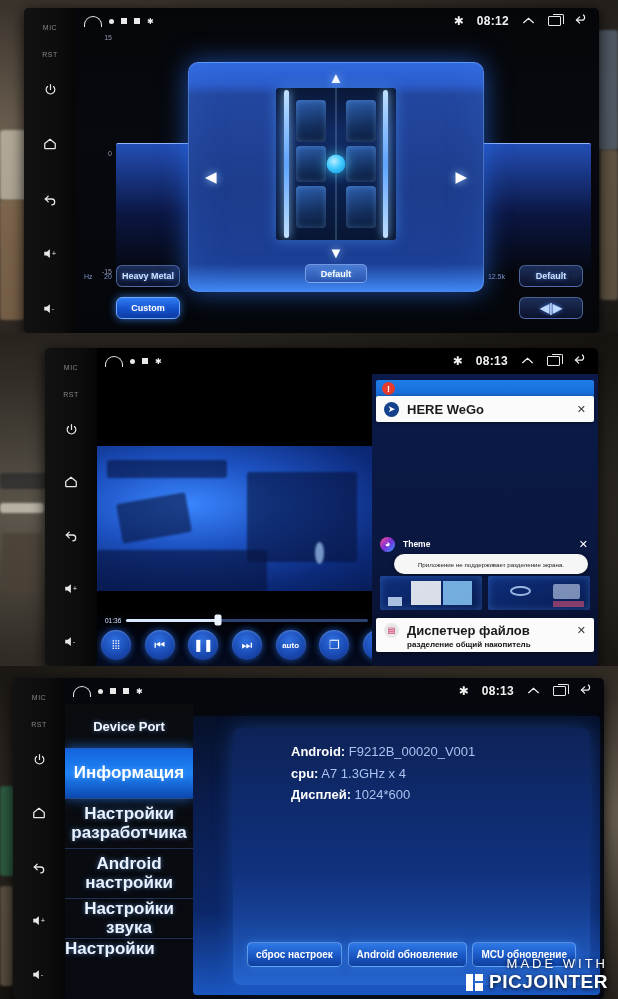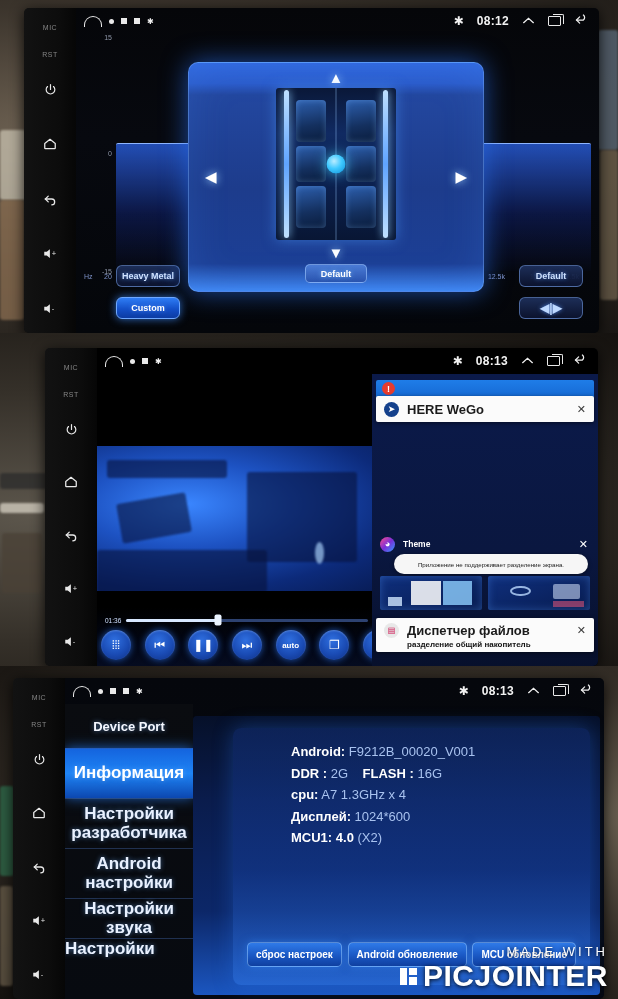--- a/index.html
+++ b/index.html
@@ -290,21 +290,21 @@
     font-size: 10px; font-weight: bold; color:#ffffff; white-space:nowrap;
     background: linear-gradient(180deg, #2f7ae8 0%, #1a58c4 55%, #0f3fa0 100%);
     border: 1px solid rgba(150,200,255,.55);
     box-shadow: 0 0 8px rgba(50,130,240,.55);
   }
   .watermark {
     position: absolute; right: 10px; bottom: 6px; text-align: right; z-index: 40;
     color: #ffffff; text-shadow: 0 1px 4px rgba(0,0,0,.9);
   }
   .wm-made { font-size: 13px; letter-spacing: 3px; font-weight: normal; }
-  .wm-brand { font-size: 30px; font-weight: bold; letter-spacing: .5px; display:flex; align-items:center; gap:6px; justify-content:flex-end;}
+  .wm-brand { font-size: 19px; font-weight: bold; letter-spacing: .5px; display:flex; align-items:center; gap:6px; justify-content:flex-end;}
   .wm-logo {
     width: 17px; height: 17px; display:grid; grid-template-columns: 1fr 1fr; grid-template-rows: 1fr 1fr; gap: 2px;
   }
   .wm-logo i { background:#fff; display:block; }
   .wm-logo i:nth-child(1){ grid-row: span 2; }
 </style>
 </head>
 <body>
 
 <div class="collage">
@@ -645,38 +645,26 @@
         </div>
 
         <div class="set-main">
           <div class="info-card">
             <div class="info-list">
               <div class="info-line">
                 <b>Android:</b>
                 <span class="dim">F9212B_00020_V001</span>
               </div>
               <div class="info-line">
-                <b>DDR :</b>
-                <span class="dim">2G</span>
-                &nbsp;&nbsp;
-                <b>FLASH :</b>
-                <span class="dim">16G</span>
-              </div>
-              <div class="info-line">
                 <b>cpu:</b>
                 <span class="dim">A7 1.3GHz x 4</span>
               </div>
               <div class="info-line">
                 <b>Дисплей:</b>
                 <span class="dim">1024*600</span>
-              </div>
-              <div class="info-line">
-                <b>MCU1:</b>
-                <span class="hi">4.0</span>
-                <span class="dim">(X2)</span>
               </div>
             </div>
 
             <div class="set-actions">
               <div class="act-btn">сброс настроек</div>
               <div class="act-btn">Android обновление</div>
               <div class="act-btn">MCU обновление</div>
             </div>
           </div>
         </div>

